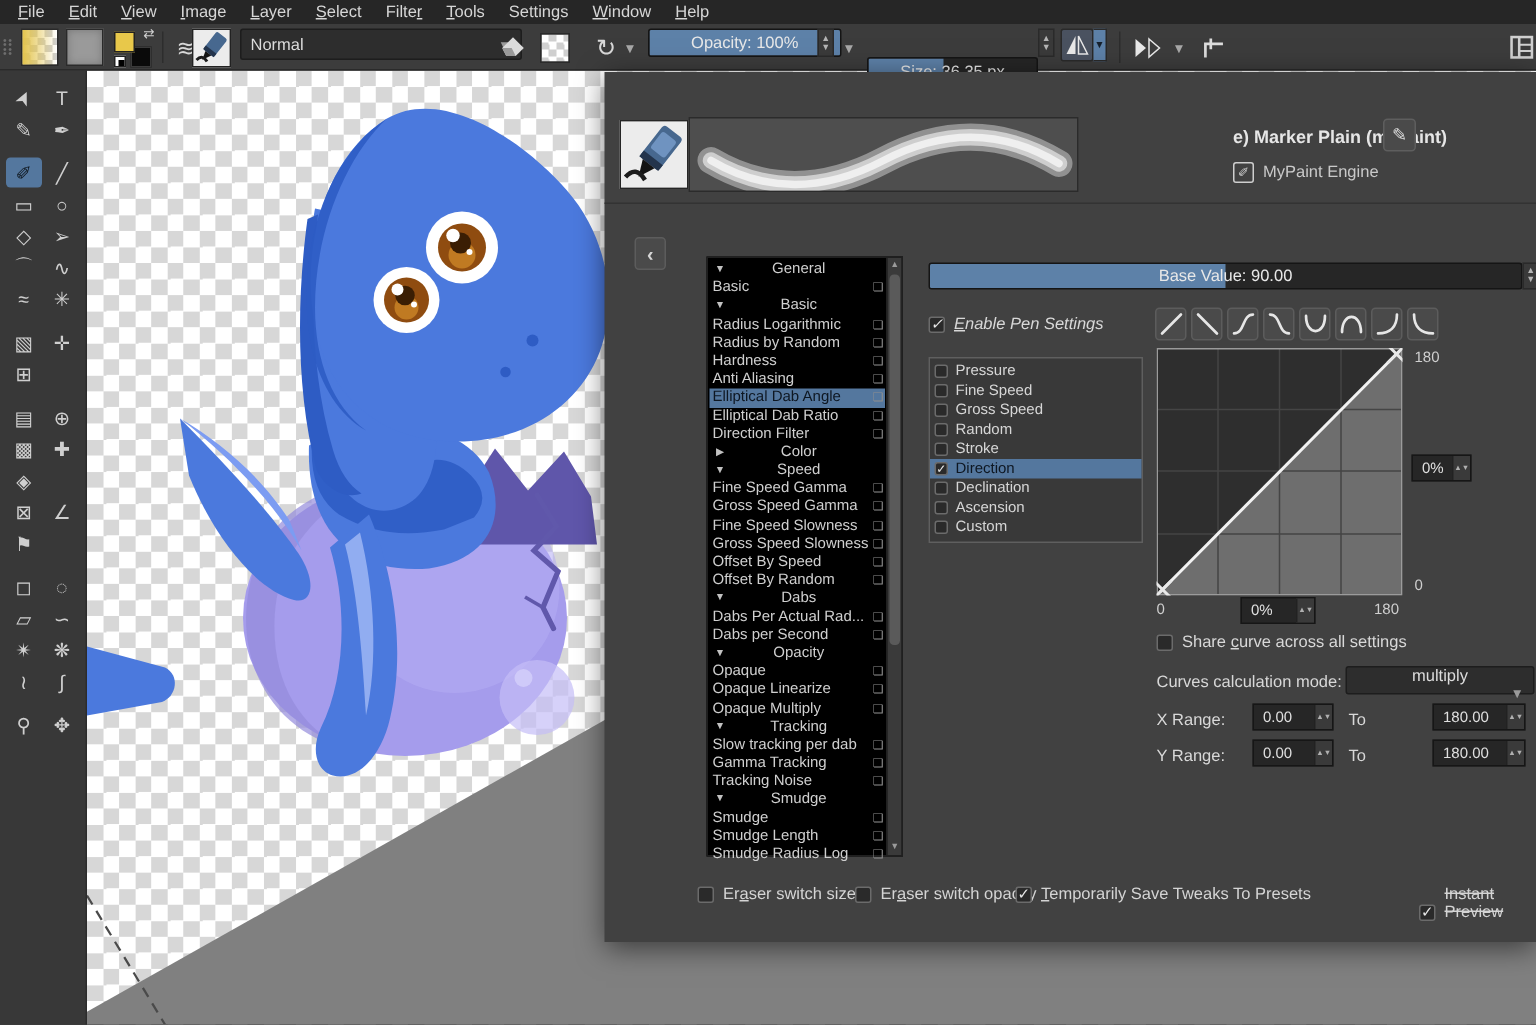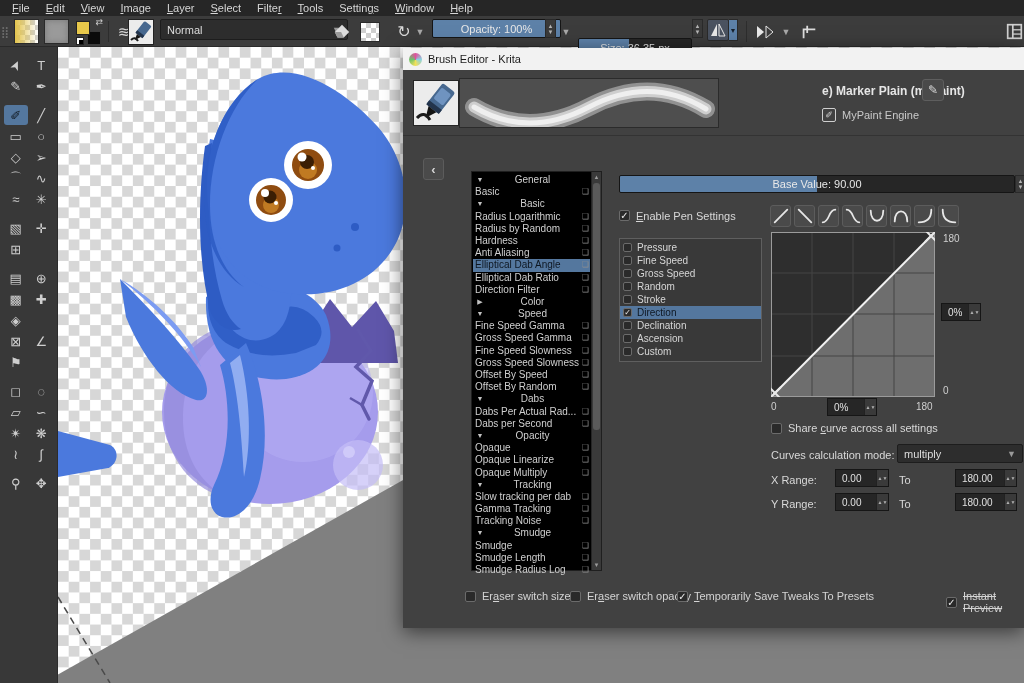--- a/index.html
+++ b/index.html
@@ -97,21 +97,21 @@
   .srow2 .ricon{position:absolute;right:1px;top:0;font-size:8px;color:#8f8f8f;}
   #settings-scroll{position:absolute;right:0;top:0;width:10px;height:100%;background:#3a3a3a;border-left:1px solid #262626;}
   #settings-scroll .up,#settings-scroll .down{position:absolute;left:0;width:100%;height:10px;color:#9a9a9a;
     font-size:6px;text-align:center;line-height:10px;}
   #settings-scroll .down{bottom:0;}
   #settings-scroll .thumb{position:absolute;left:1px;top:11px;width:7px;height:62%;background:#5a5a5a;border-radius:3px;}
 
   #base-slider{position:absolute;left:216px;top:38px;width:396px;height:18px;}
   #base-spin{position:absolute;left:612px;top:38px;height:18px;}
 
-  #enable-pen{position:absolute;left:216px;top:73px;display:flex;}
+  #enable-pen{position:absolute;left:216px;top:73px;display:flex;align-items:center;font-style:italic;}
   .cb{width:11px;height:11px;background:#2a2a2a;border:1px solid #6b6b6b;border-radius:2px;margin-right:6px;
     color:#e8e8e8;font-size:10px;line-height:10px;text-align:center;flex:none;}
   .cb.checked:before{content:"✓";}
 
   #curve-btns{position:absolute;left:367px;top:68px;display:flex;gap:3px;}
   .cbtn{width:21px;height:22px;background:#4a4a4a;border:1px solid #5c5c5c;border-radius:3px;
     display:flex;align-items:center;justify-content:center;}
 
   #sensors{position:absolute;left:216px;top:101px;width:143px;height:124px;background:#393939;
     border:1px solid #5f5f5f;font-size:10px;color:#d6d6d6;padding-top:2px;}
@@ -121,26 +121,26 @@
 
   #curve-wrap{position:absolute;left:368px;top:95px;}
   .axis-label{position:absolute;font-size:10px;color:#cfcfcf;}
   .spinbox{background:#262626;border:1px solid #161616;color:#e0e0e0;font-size:10px;
     display:flex;align-items:center;padding-left:6px;position:absolute;}
   .spinbox .arr{margin-left:auto;width:12px;height:100%;background:#3a3a3a;border-left:1px solid #222;
     display:flex;flex-direction:column;align-items:center;justify-content:center;font-size:5px;color:#b0b0b0;line-height:5px;}
 
   #share-row{position:absolute;left:368px;top:285px;display:flex;align-items:center;}
   #calc-label{position:absolute;left:368px;top:312px;}
-  #calc-combo{position:absolute;left:494px;top:307px;width:126px;height:19px;}
+  #calc-combo{position:absolute;left:494px;top:307px;width:126px;height:19px;flex-direction:column;}
   .rlabel{position:absolute;font-size:11px;color:#d8d8d8;}
   .tolabel{position:absolute;font-size:11px;color:#d8d8d8;}
 
   #dlg-footer{position:absolute;left:0;top:529px;width:100%;height:51px;}
-  .fcheck{position:absolute;top:13px;display:flex;align-items:center;font-size:11px;color:#d4d4d4;}
+  .fcheck{position:absolute;top:13px;display:flex;align-items:flex-end;font-size:11px;color:#d4d4d4;}
   .fcheck .strike{text-decoration:line-through;}
   u{text-decoration:underline;}
 </style>
 </head>
 <body>
 
 <div id="menubar">
     <span class="menu-item"><u>F</u>ile</span>
     <span class="menu-item"><u>E</u>dit</span>
     <span class="menu-item"><u>V</u>iew</span>
@@ -449,24 +449,20 @@
 
     <circle cx="297" cy="180" r="4" fill="#2e5cc4"></circle>
     <circle cx="279" cy="201" r="3.5" fill="#2e5cc4"></circle>
 
     <polygon points="966,83 966,636 -15,636" fill="#808080"></polygon>
     <line x1="0" y1="550" x2="52" y2="636" stroke="#4a4a4a" stroke-width="1.5" stroke-dasharray="7,5"></line>
   </svg>
 </div>
 
 <div id="dialog">
-  <div id="dlg-titlebar">
-    <span id="dlg-title-icon"></span>
-    <span>Brush Editor - Krita</span>
-  </div>
 
   <div id="dlg-header">
     <div id="brush-thumb">
       <svg width="44" height="44" viewBox="0 0 44 44">
         <rect width="44" height="44" fill="#ececec"></rect>
         <g transform="rotate(38 22 22)">
           <rect x="15" y="2" width="16" height="27" rx="2.5" fill="#47688f"></rect>
           <rect x="17" y="6" width="12" height="14" rx="2" fill="#6f93c0"></rect>
           <rect x="15" y="24" width="16" height="5" fill="#23344c"></rect>
           <polygon points="18,29 28,29 23,40" fill="#141414"></polygon>

